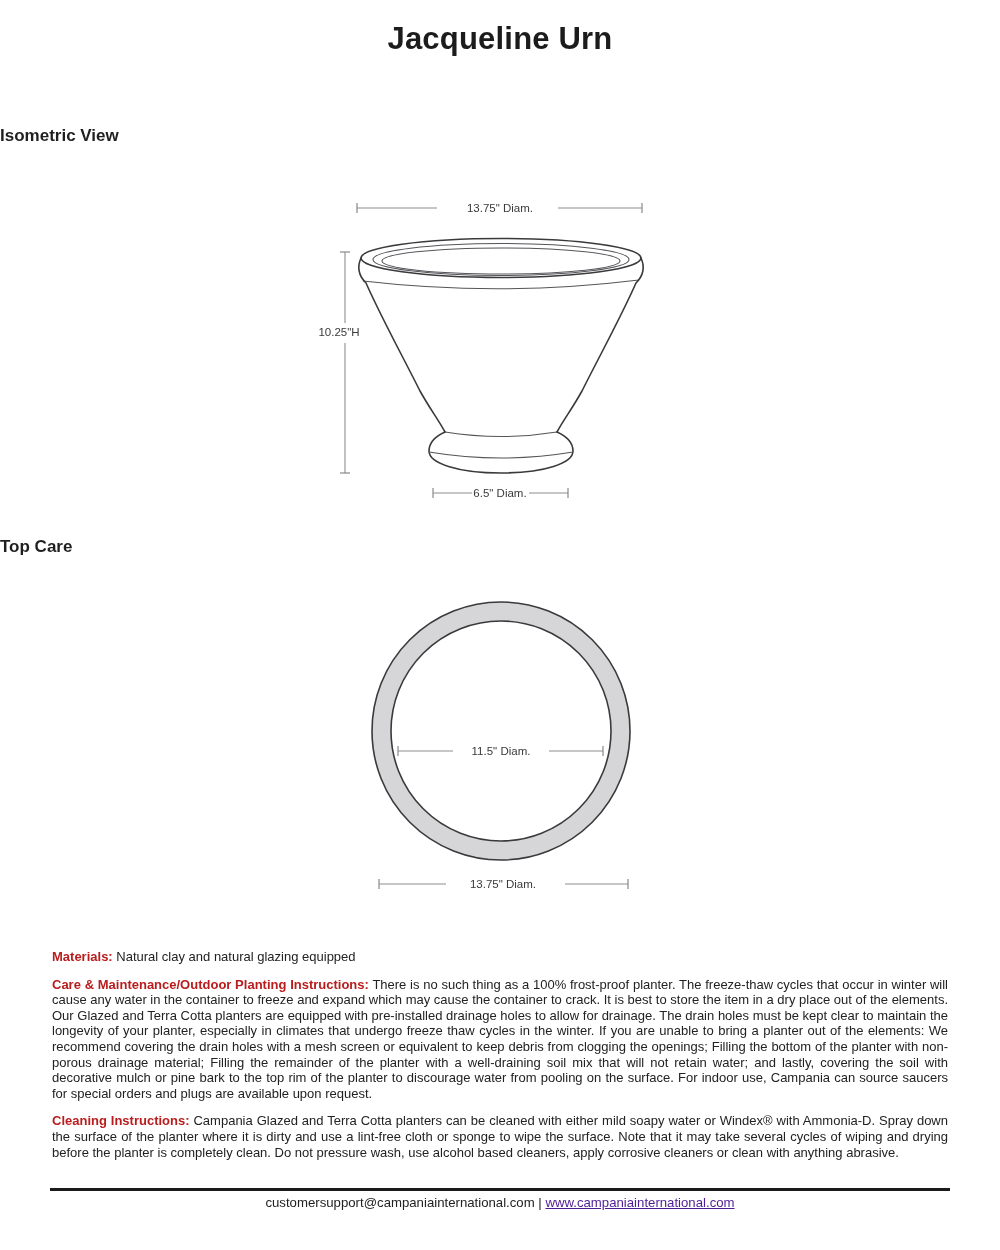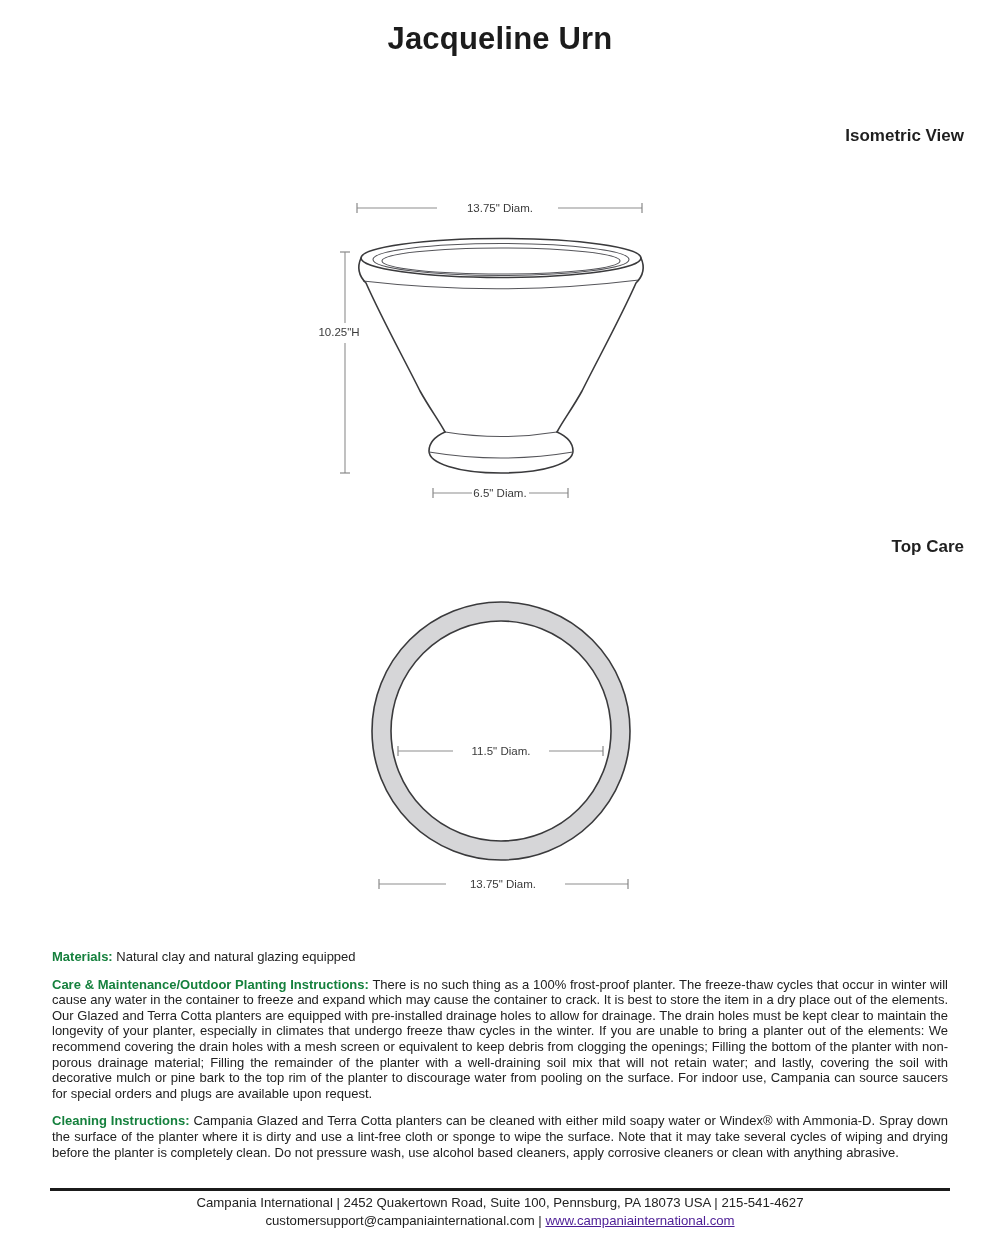--- a/index.html
+++ b/index.html
@@ -16,21 +16,21 @@
     top: 21px; left: 0; width: 1000px;
     text-align: center;
     font-size: 31px;
     font-weight: bold;
     letter-spacing: 0.2px;
     color: #1c1c1c;
   }
   .view-heading {
     position: absolute;
     left: 0; width: 964px;
-    text-align: right;
+    text-align: left;
     font-size: 17px;
     font-weight: bold;
     color: #1f1f1f;
   }
   #iso-heading { top: 126px; }
   #top-heading { top: 537px; }
   .fig-svg { position: absolute; }
   #iso-svg { left: 300px; top: 195px; }
   #topview-svg { left: 300px; top: 590px; }
   .dim-line { stroke: #8d8d8d; stroke-width: 1.1; }
@@ -45,21 +45,21 @@
   .specs {
     position: absolute;
     left: 52px; top: 949px;
     width: 896px;
     font-size: 13px;
     line-height: 15.6px;
     color: #222222;
     text-align: justify;
   }
   .specs p { margin: 0 0 12px 0; }
-  .specs b { color: #15803d; }
+  .specs b { color: #b91c1c; }
   .footer-rule {
     position: absolute;
     left: 50px; top: 1188px;
     width: 900px; height: 3px;
     background: #1b1b1b;
   }
   .footer {
     position: absolute;
     left: 0; top: 1194px;
     width: 1000px;
@@ -148,21 +148,20 @@
   </svg>
 
   <div class="specs">
     <p><b>Materials:</b> <span>Natural clay and natural glazing equipped</span></p>
     <p><b>Care &amp; Maintenance/Outdoor Planting Instructions:</b> <span>There is no such thing as a 100% frost-proof planter. The freeze-thaw cycles that occur in winter will cause any water in the container to freeze and expand which may cause the container to crack. It is best to store the item in a dry place out of the elements. Our Glazed and Terra Cotta planters are equipped with pre-installed drainage holes to allow for drainage. The drain holes must be kept clear to maintain the longevity of your planter, especially in climates that undergo freeze thaw cycles in the winter. If you are unable to bring a planter out of the elements: We recommend covering the drain holes with a mesh screen or equivalent to keep debris from clogging the openings; Filling the bottom of the planter with non-porous drainage material; Filling the remainder of the planter with a well-draining soil mix that will not retain water; and lastly, covering the soil with decorative mulch or pine bark to the top rim of the planter to discourage water from pooling on the surface. For indoor use, Campania can source saucers for special orders and plugs are available upon request.</span></p>
     <p><b>Cleaning Instructions:</b> <span>Campania Glazed and Terra Cotta planters can be cleaned with either mild soapy water or Windex® with Ammonia-D. Spray down the surface of the planter where it is dirty and use a lint-free cloth or sponge to wipe the surface. Note that it may take several cycles of wiping and drying before the planter is completely clean. Do not pressure wash, use alcohol based cleaners, apply corrosive cleaners or clean with anything abrasive.</span></p>
   </div>
 
   <div class="footer-rule"></div>
   <div class="footer">
-    <div>Campania International | 2452 Quakertown Road, Suite 100, Pennsburg, PA 18073 USA | 215-541-4627</div>
     <div>
       <span>customersupport@campaniainternational.com</span>
       <span>|</span>
       <a>www.campaniainternational.com</a>
     </div>
   </div>
 
 </div>
 
 </body></html>

